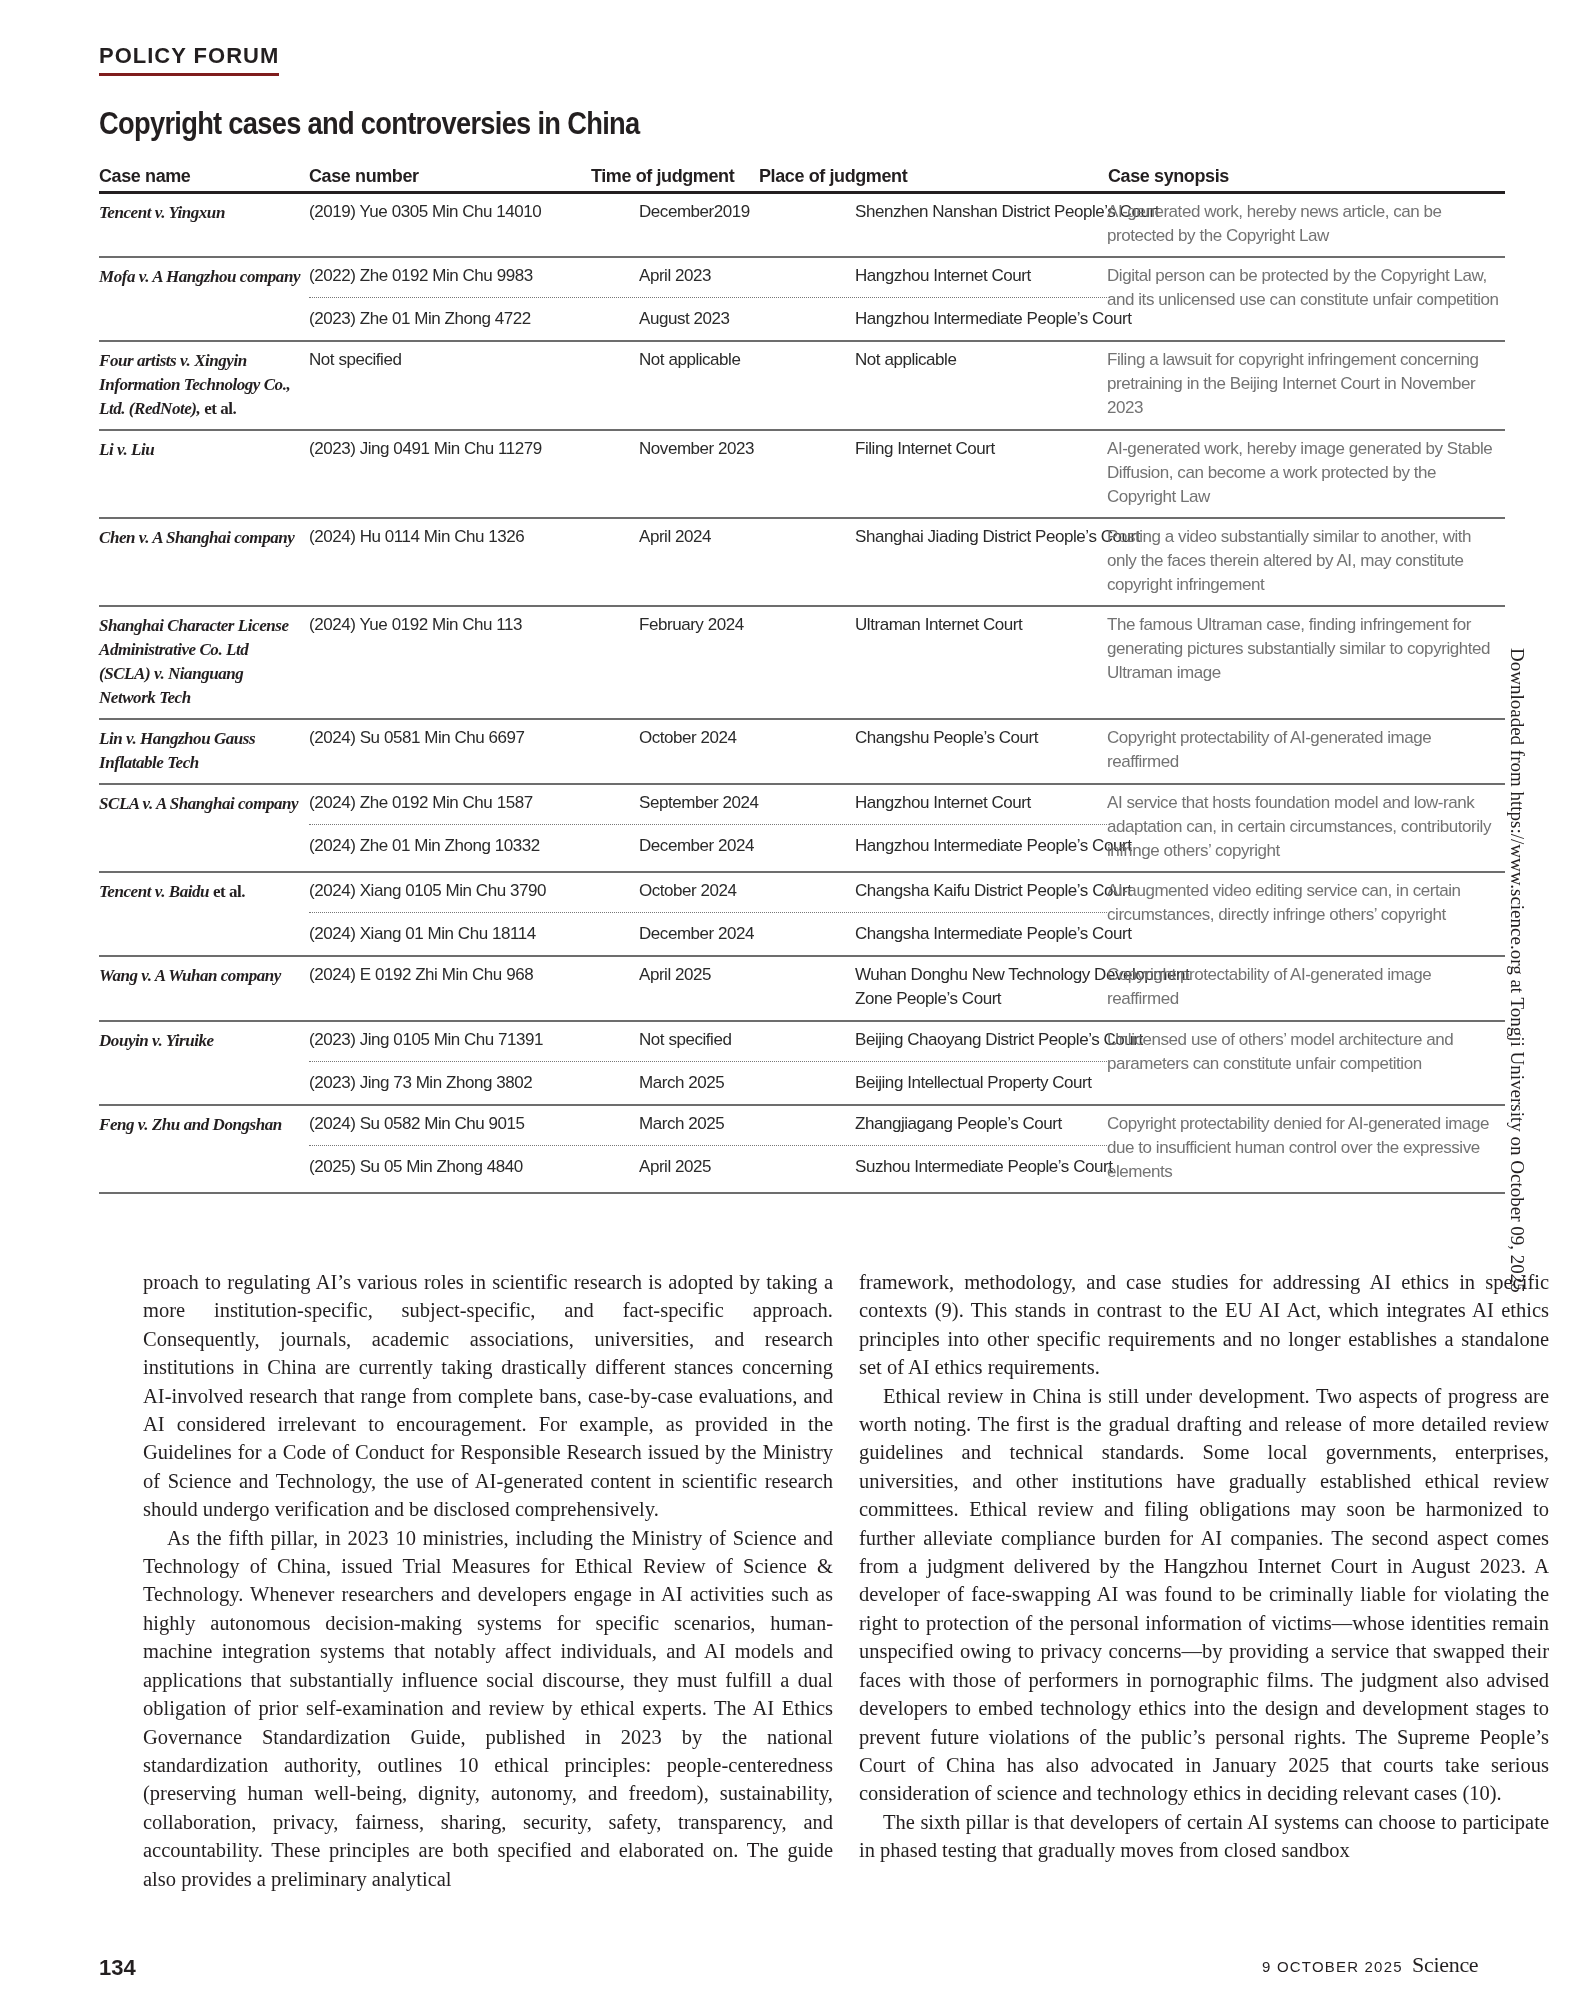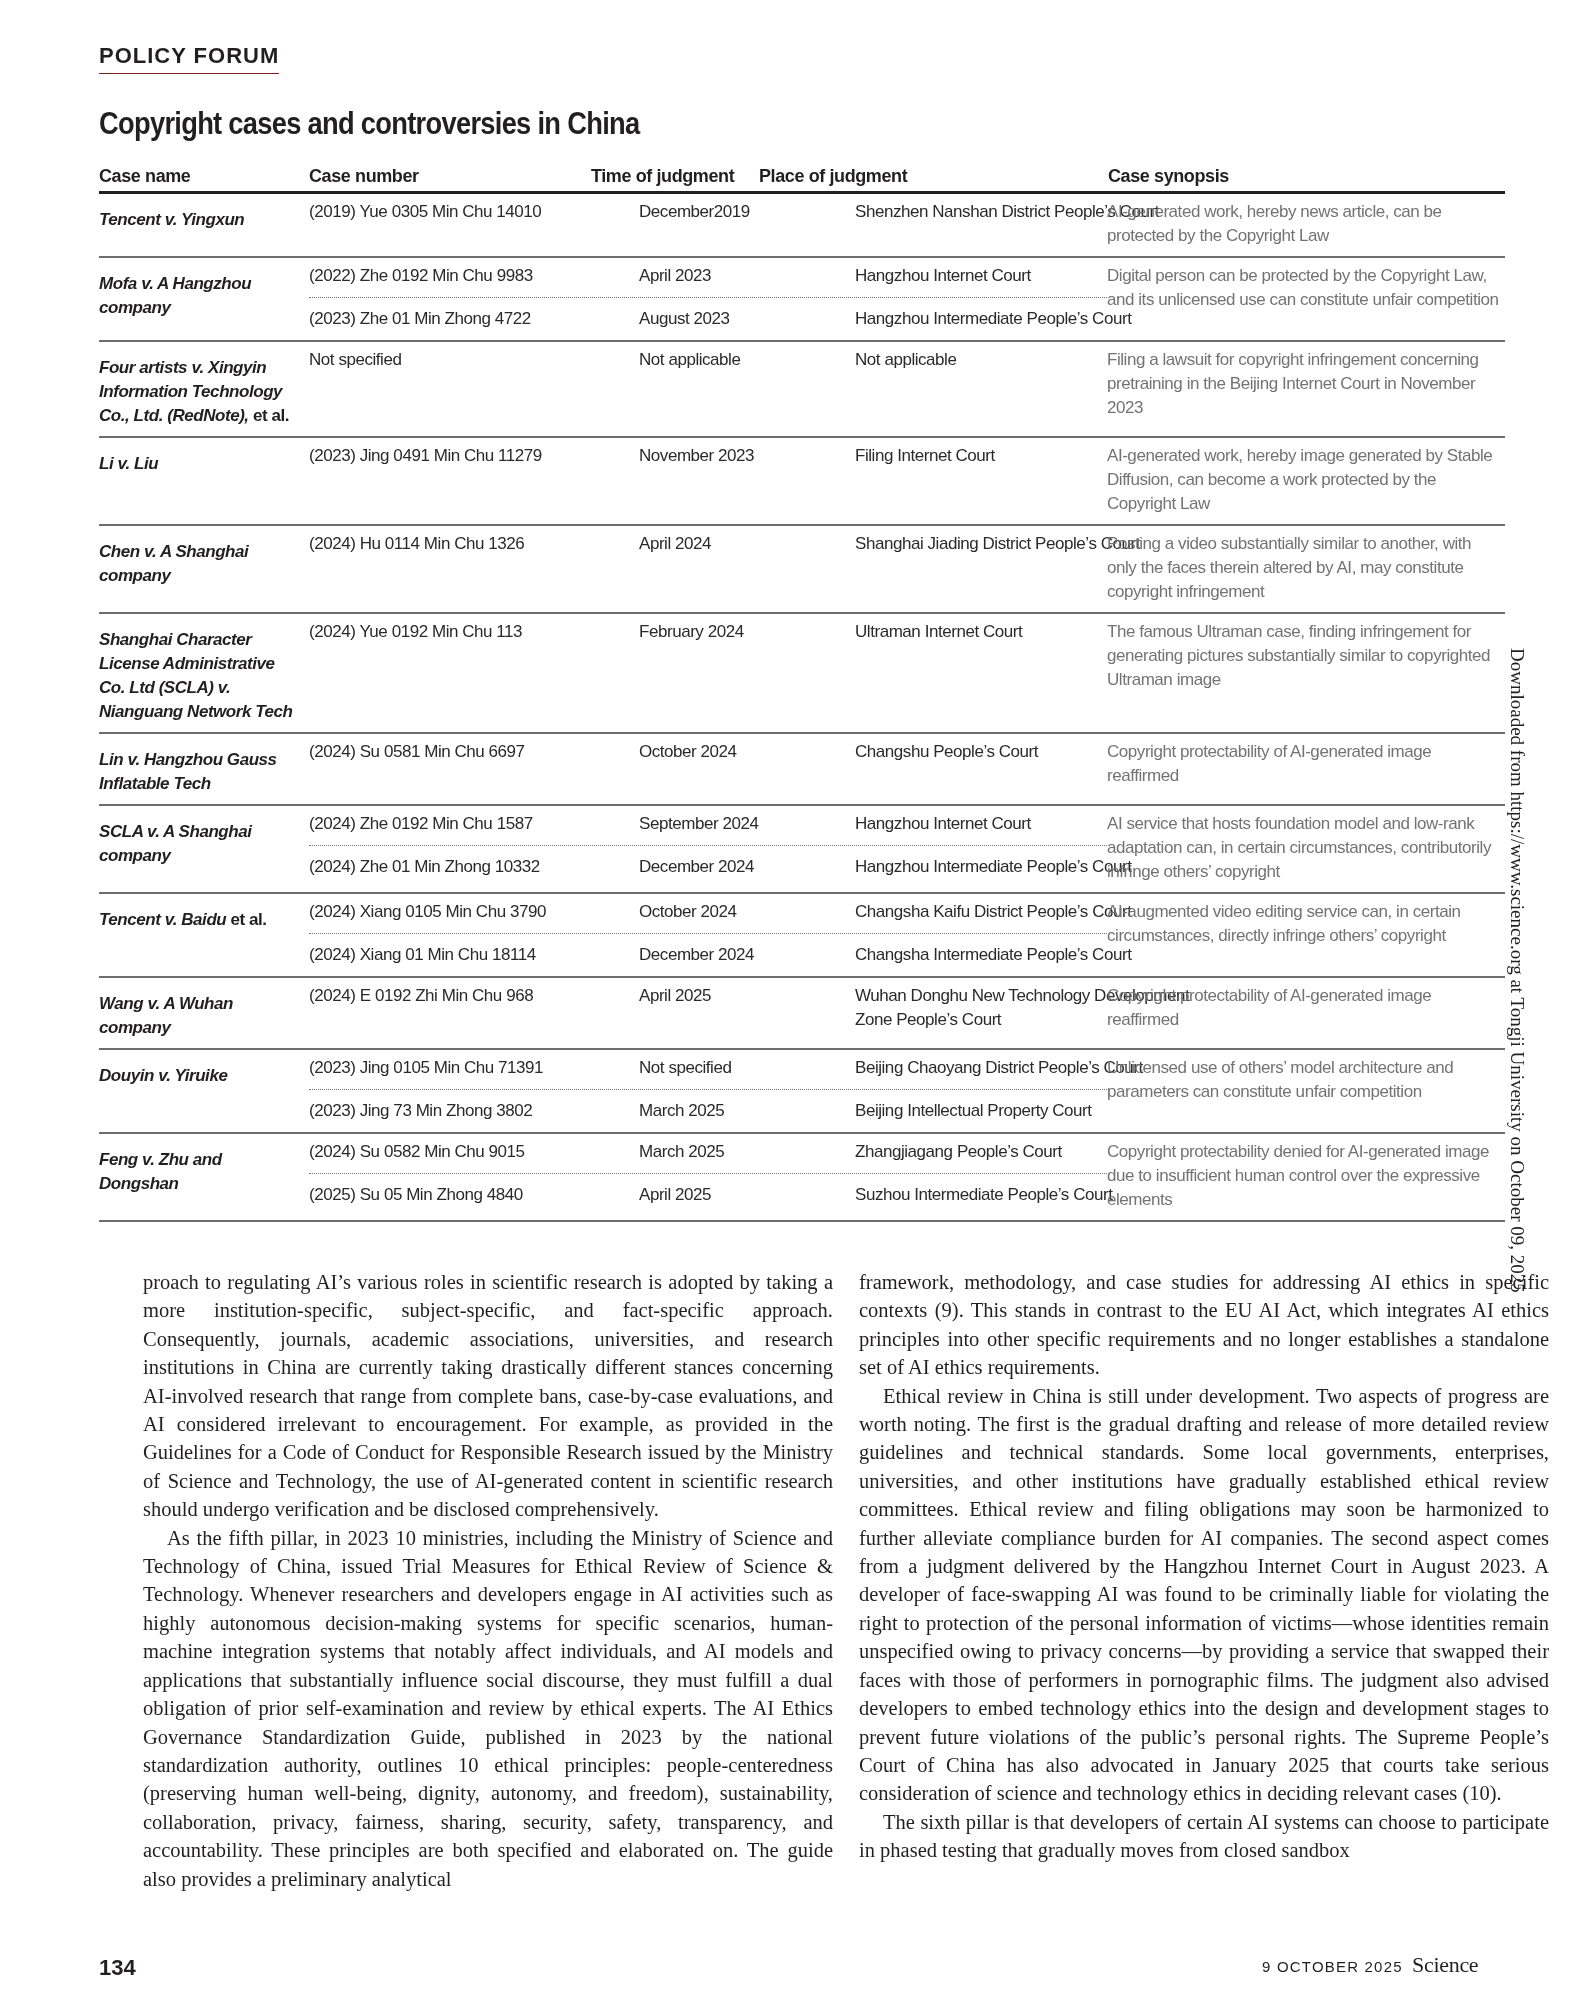--- a/index.html
+++ b/index.html
@@ -3,41 +3,41 @@
 <meta charset="utf-8">
 <style>
   * { box-sizing: border-box; margin: 0; padding: 0; }
   html, body { width: 1584px; height: 2016px; background: #ffffff; }
   body { position: relative; color: #231f20; font-family: "Liberation Sans", sans-serif; overflow: hidden; }
 
   .section-label {
     position: absolute; left: 99px; top: 43px;
     font-family: "Liberation Sans", sans-serif; font-weight: bold; font-size: 22px;
     letter-spacing: 1px; color: #231f20;
-    padding-bottom: 4px; border-bottom: 1px solid #7f1d1d;
+    padding-bottom: 4px; border-bottom: 3px solid #7f1d1d;
   }
   .table-title {
     position: absolute; left: 99px; top: 106px;
     font-family: "Liberation Sans", sans-serif; font-weight: bold; font-size: 31px;
     letter-spacing: -0.8px; transform: scaleX(0.88); transform-origin: left top; white-space: nowrap;
   }
 
   .table-wrap { position: absolute; left: 99px; top: 166px; width: 1406px; }
   .cols { display: grid; grid-template-columns: 210px 282px 168px 349px 397px; }
   .thead { border-bottom: 3px solid #231f20; padding-bottom: 4px; }
   .th {
     font-family: "Liberation Sans", sans-serif; font-weight: bold; font-size: 18px;
     letter-spacing: -0.4px; white-space: nowrap;
   }
   .case-row {
     display: grid; grid-template-columns: 210px 798px 397px;
     border-bottom: 2px solid #6d6d6d;
     font-size: 17px; line-height: 24px; letter-spacing: -0.45px;
   }
-  .case-name { font-weight: bold; font-style: italic; padding: 14px 6px 8px 0; }
+  .case-name { font-weight: bold; font-style: italic; padding: 7px 6px 8px 0; font-family: Liberation Serif, serif; }
   .case-name .plain { font-style: normal; }
   .proceedings { display: flex; flex-direction: column; }
   .proc {
     display: grid; grid-template-columns: 282px 168px 348px;
     padding: 6px 0 9px 0;
     gap: 48px;
   }
   .proc + .proc { border-top: 1px dotted #777; padding-top: 9px; }
   .proc .cell { padding-right: 6px; color: #2a2a2a; }
   .synopsis { padding: 6px 4px 8px 0; color: #737373; }

